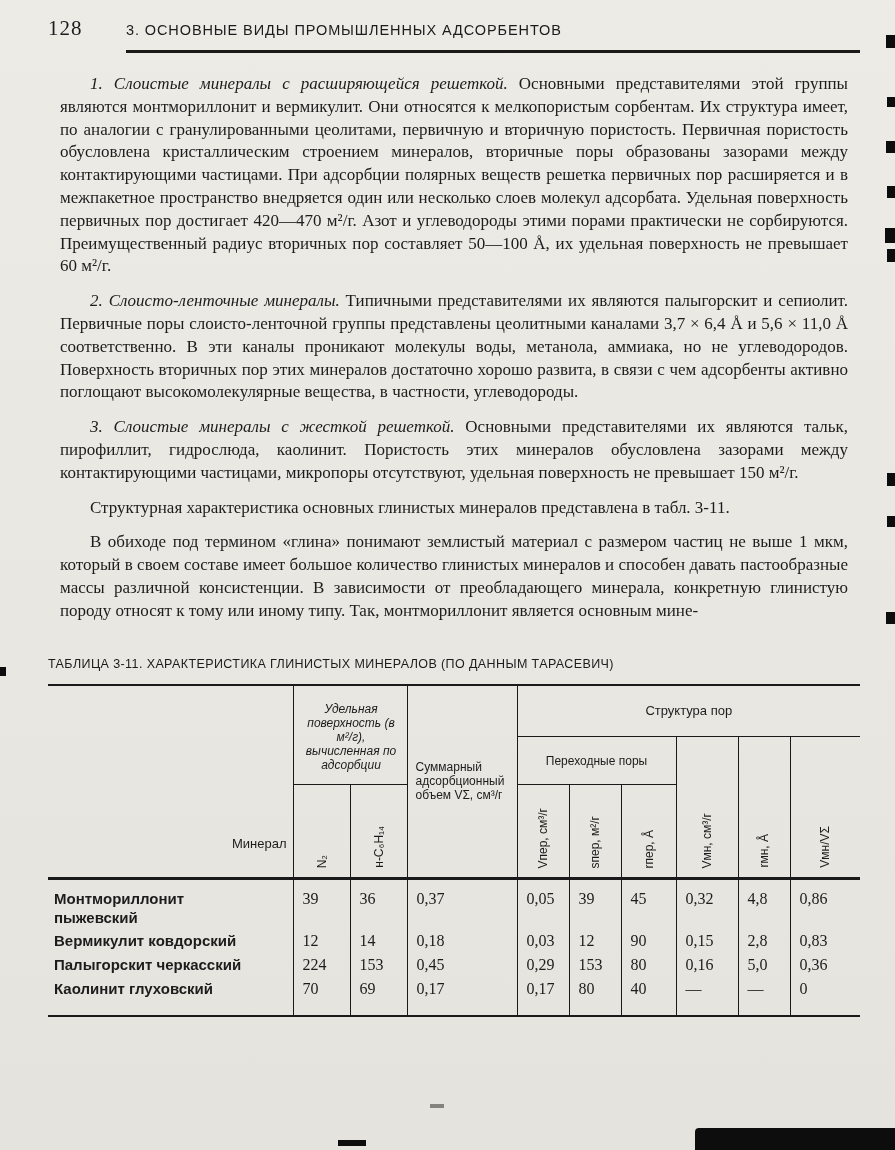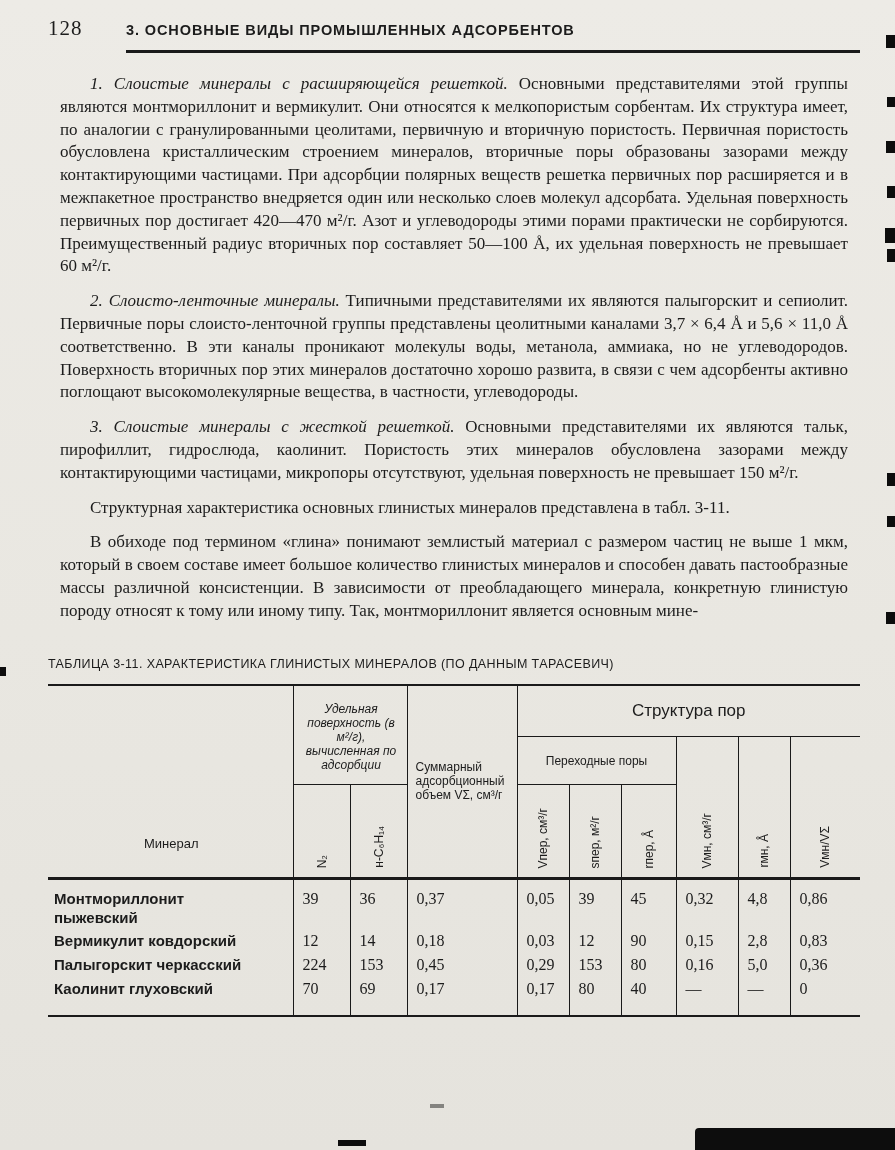--- a/index.html
+++ b/index.html
@@ -15,21 +15,21 @@
     color: #1c1c1c;
     font-family: "Liberation Serif", "DejaVu Serif", serif;
   }
   .inner { padding: 16px 35px 0 48px; }
 
   .page-header { display: flex; align-items: baseline; margin-bottom: 20px; }
   .page-num { width: 78px; font-size: 21px; letter-spacing: 1px; }
   .chapter-wrap { flex: 1; border-bottom: 3px solid #1a1a1a; padding-bottom: 11px; }
   .chapter {
     font-family: "Liberation Sans", "DejaVu Sans", sans-serif;
-    font-weight: 700; font-size: 14.5px; letter-spacing: 0.9px;
+    font-weight: 400; font-size: 14.5px; letter-spacing: 0.9px;
   }
 
   .body-text p {
     margin: 12px;
     text-align: justify;
     text-indent: 30px;
     font-size: 17px;
     line-height: 22.8px;
     hyphens: auto;
   }
@@ -48,24 +48,24 @@
     width: 812px;
     border-top: 2px solid #1a1a1a;
     border-bottom: 2px solid #1a1a1a;
     font-family: "Liberation Sans", "DejaVu Sans", sans-serif;
   }
   thead { border-bottom: 3px solid #1a1a1a; }
   th { font-weight: normal; font-size: 12px; line-height: 14px; color: #1c1c1c; }
   .bl { border-left: 1px solid #1a1a1a; }
   .bb { border-bottom: 1px solid #1a1a1a; }
 
-  th.mineral-h { vertical-align: bottom; text-align: center; padding: 0 6px 26px 8px; font-size: 13px; }
+  th.mineral-h { vertical-align: bottom; text-align: right; padding: 0 6px 26px 8px; font-size: 13px; }
   th.surface-h { vertical-align: top; text-align: center; padding: 16px 6px 0 8px; font-style: italic; }
   th.total-h   { vertical-align: middle; text-align: left; padding: 0 4px 0 8px; }
-  th.struct-h  { vertical-align: middle; text-align: center; font-size: 17px; height: 52px; }
+  th.struct-h  { vertical-align: middle; text-align: center; font-size: 13px; height: 52px; }
   th.trans-h   { vertical-align: middle; text-align: center; height: 48px; }
   th.rot-cell  { vertical-align: bottom; text-align: center; height: 94px; padding: 6px 0; }
   .rot {
     display: inline-block;
     writing-mode: vertical-rl;
     transform: rotate(180deg);
     white-space: nowrap;
     font-size: 12px;
   }
 

